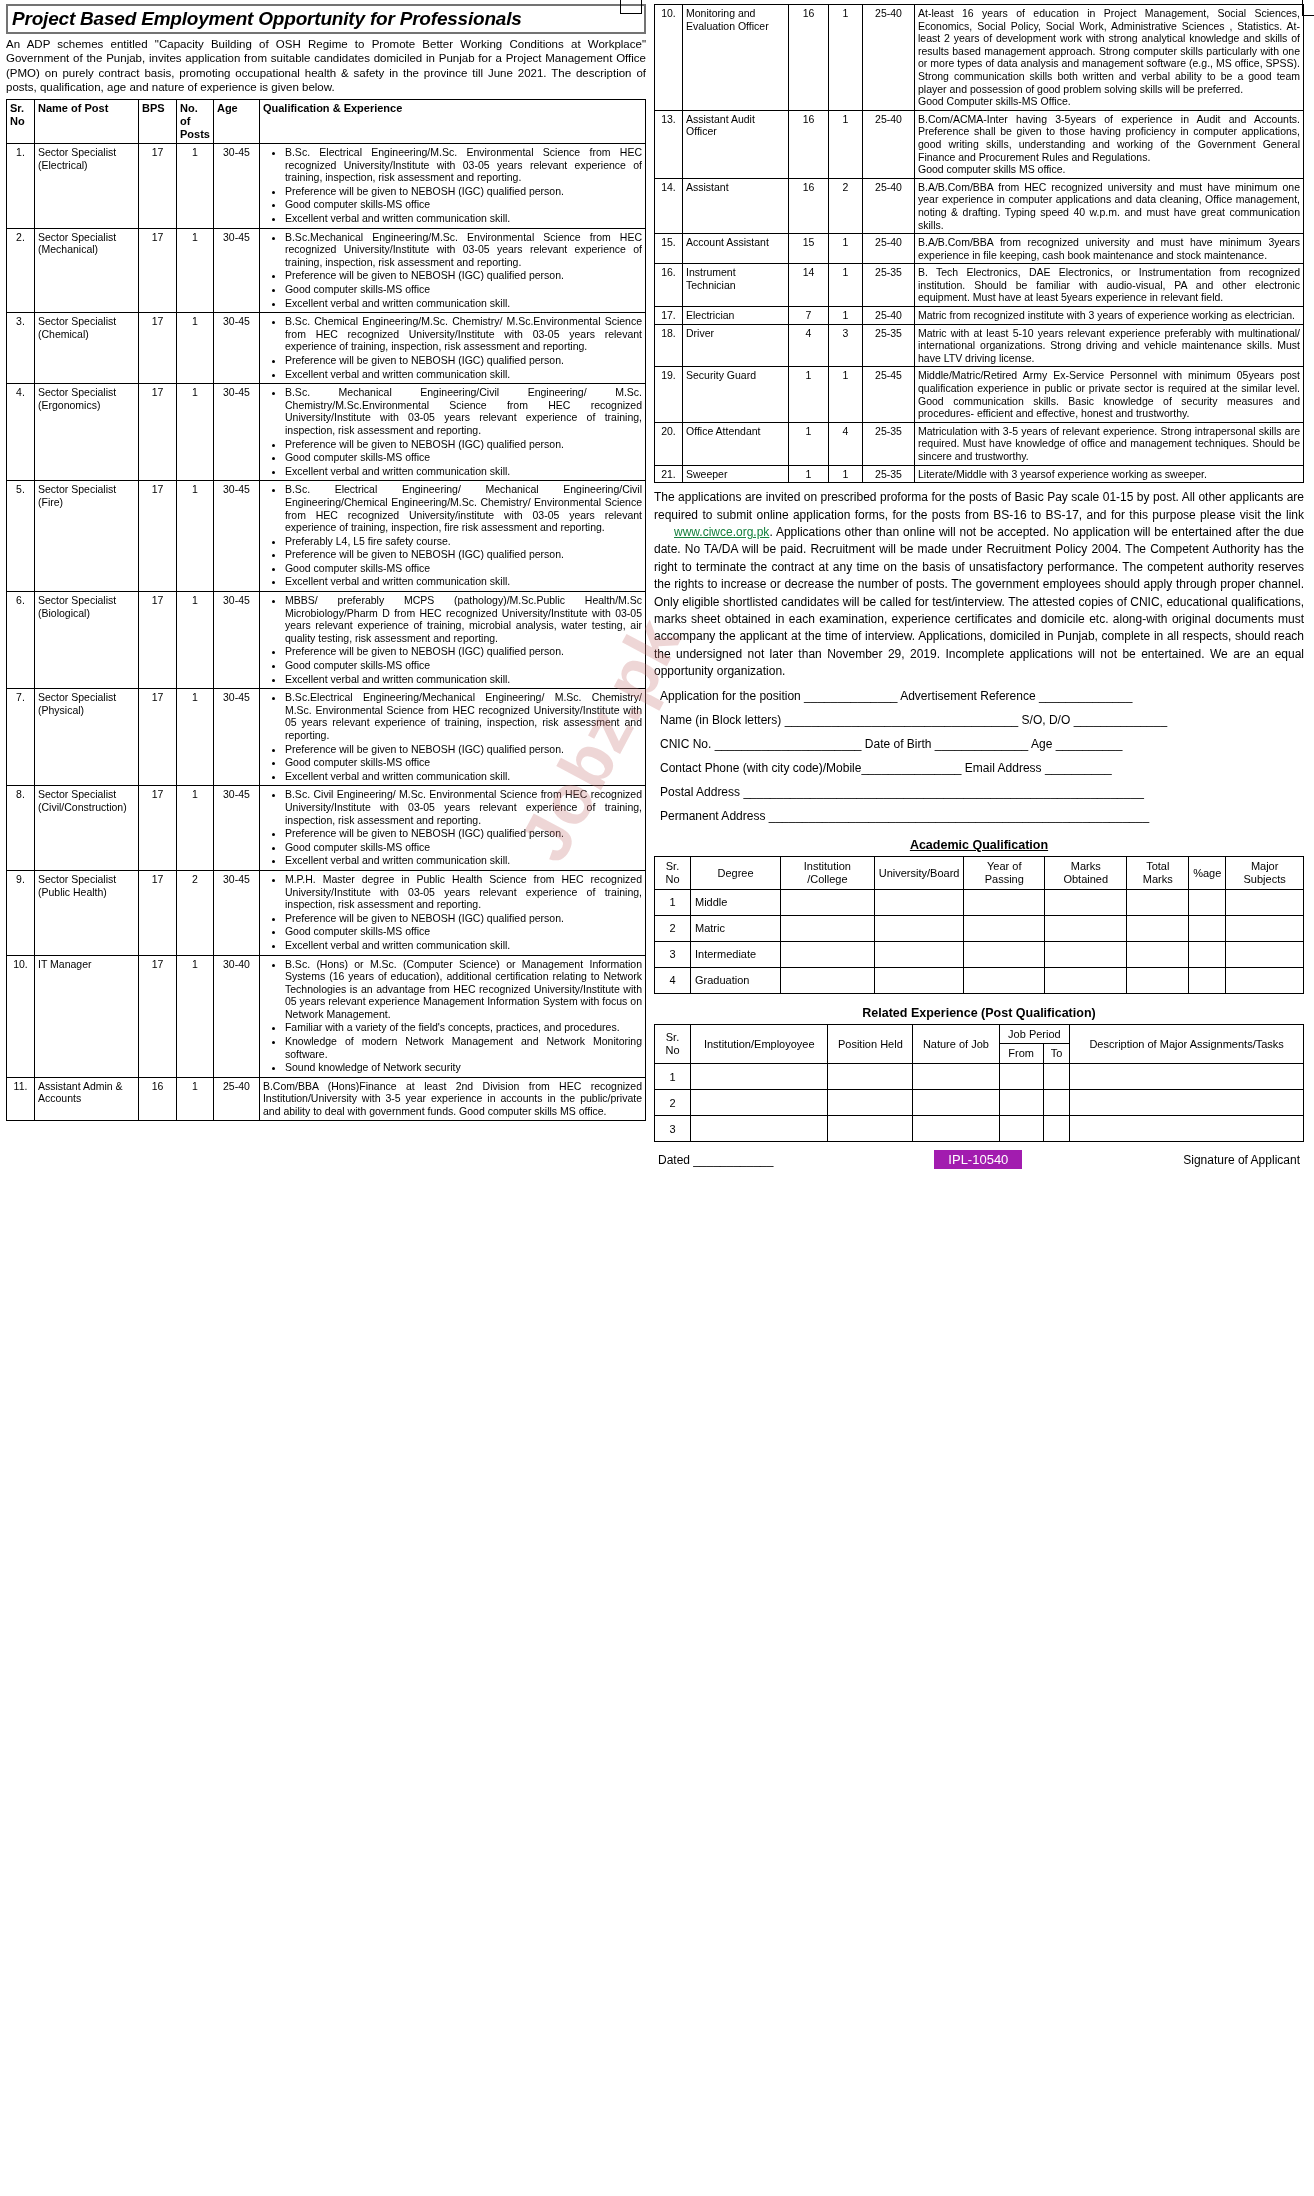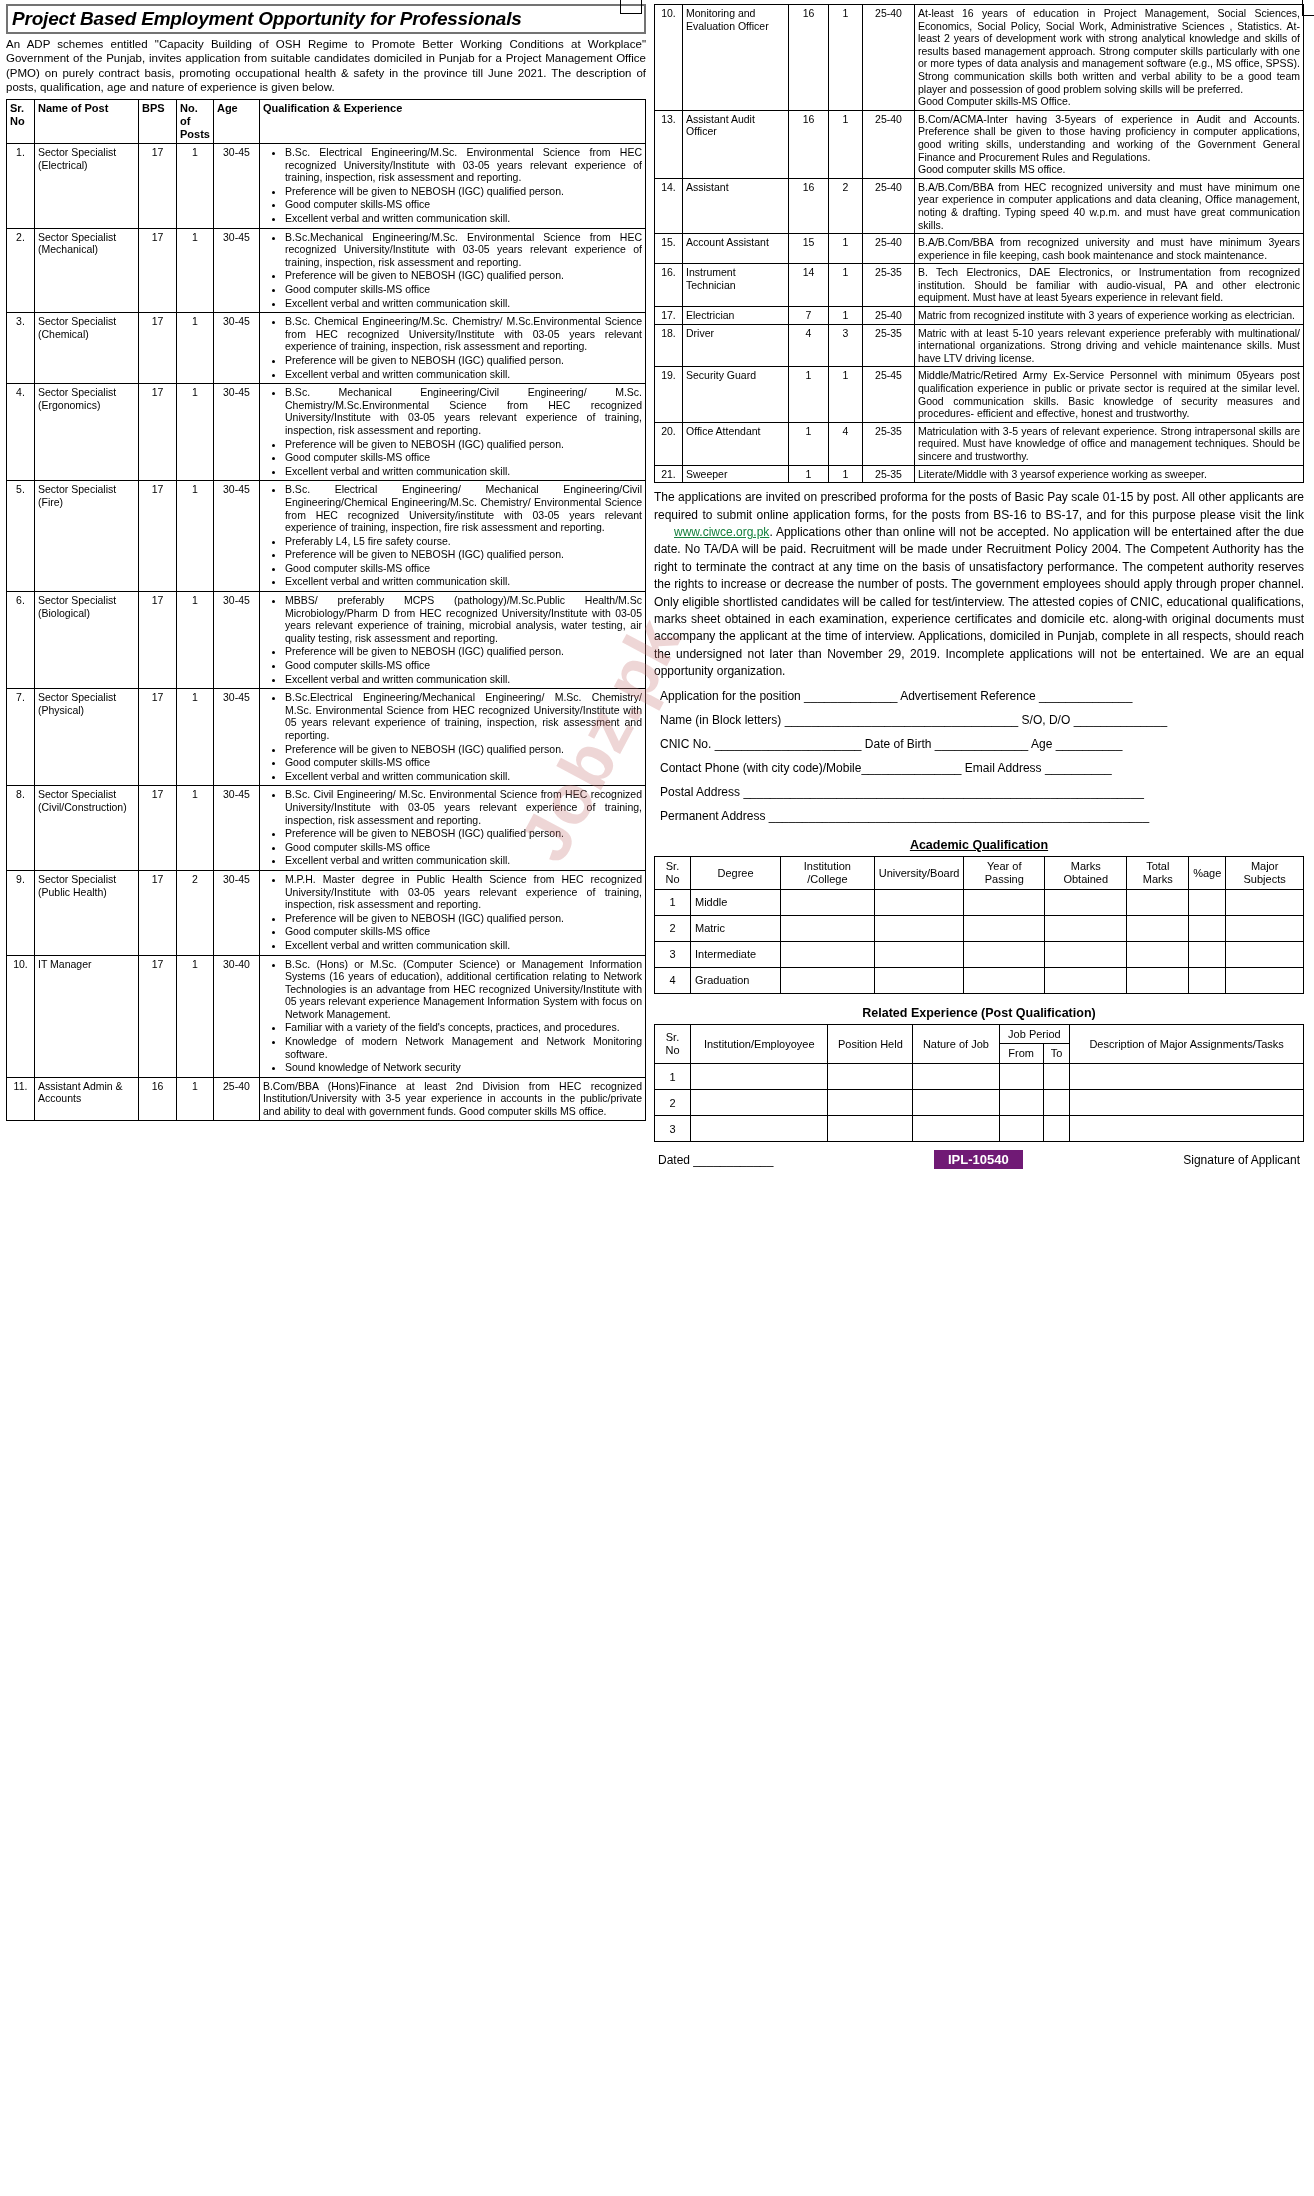--- a/index.html
+++ b/index.html
@@ -120,23 +120,23 @@
 
   .footer {
     display: flex;
     align-items: center;
     justify-content: space-between;
     margin-top: 8px;
     font-size: 12px;
     padding: 0 4px;
   }
   .ipl {
-    background: #701a75;
+    background: #a21caf;
     color: #fff;
-    font-weight: bold;
+    font-weight: normal;
     padding: 2px 14px;
     font-size: 13px;
   }
 
   .watermark {
     position: absolute;
     left: 470px;
     top: 700px;
     font-size: 70px;
     color: rgba(200,120,120,0.30);

